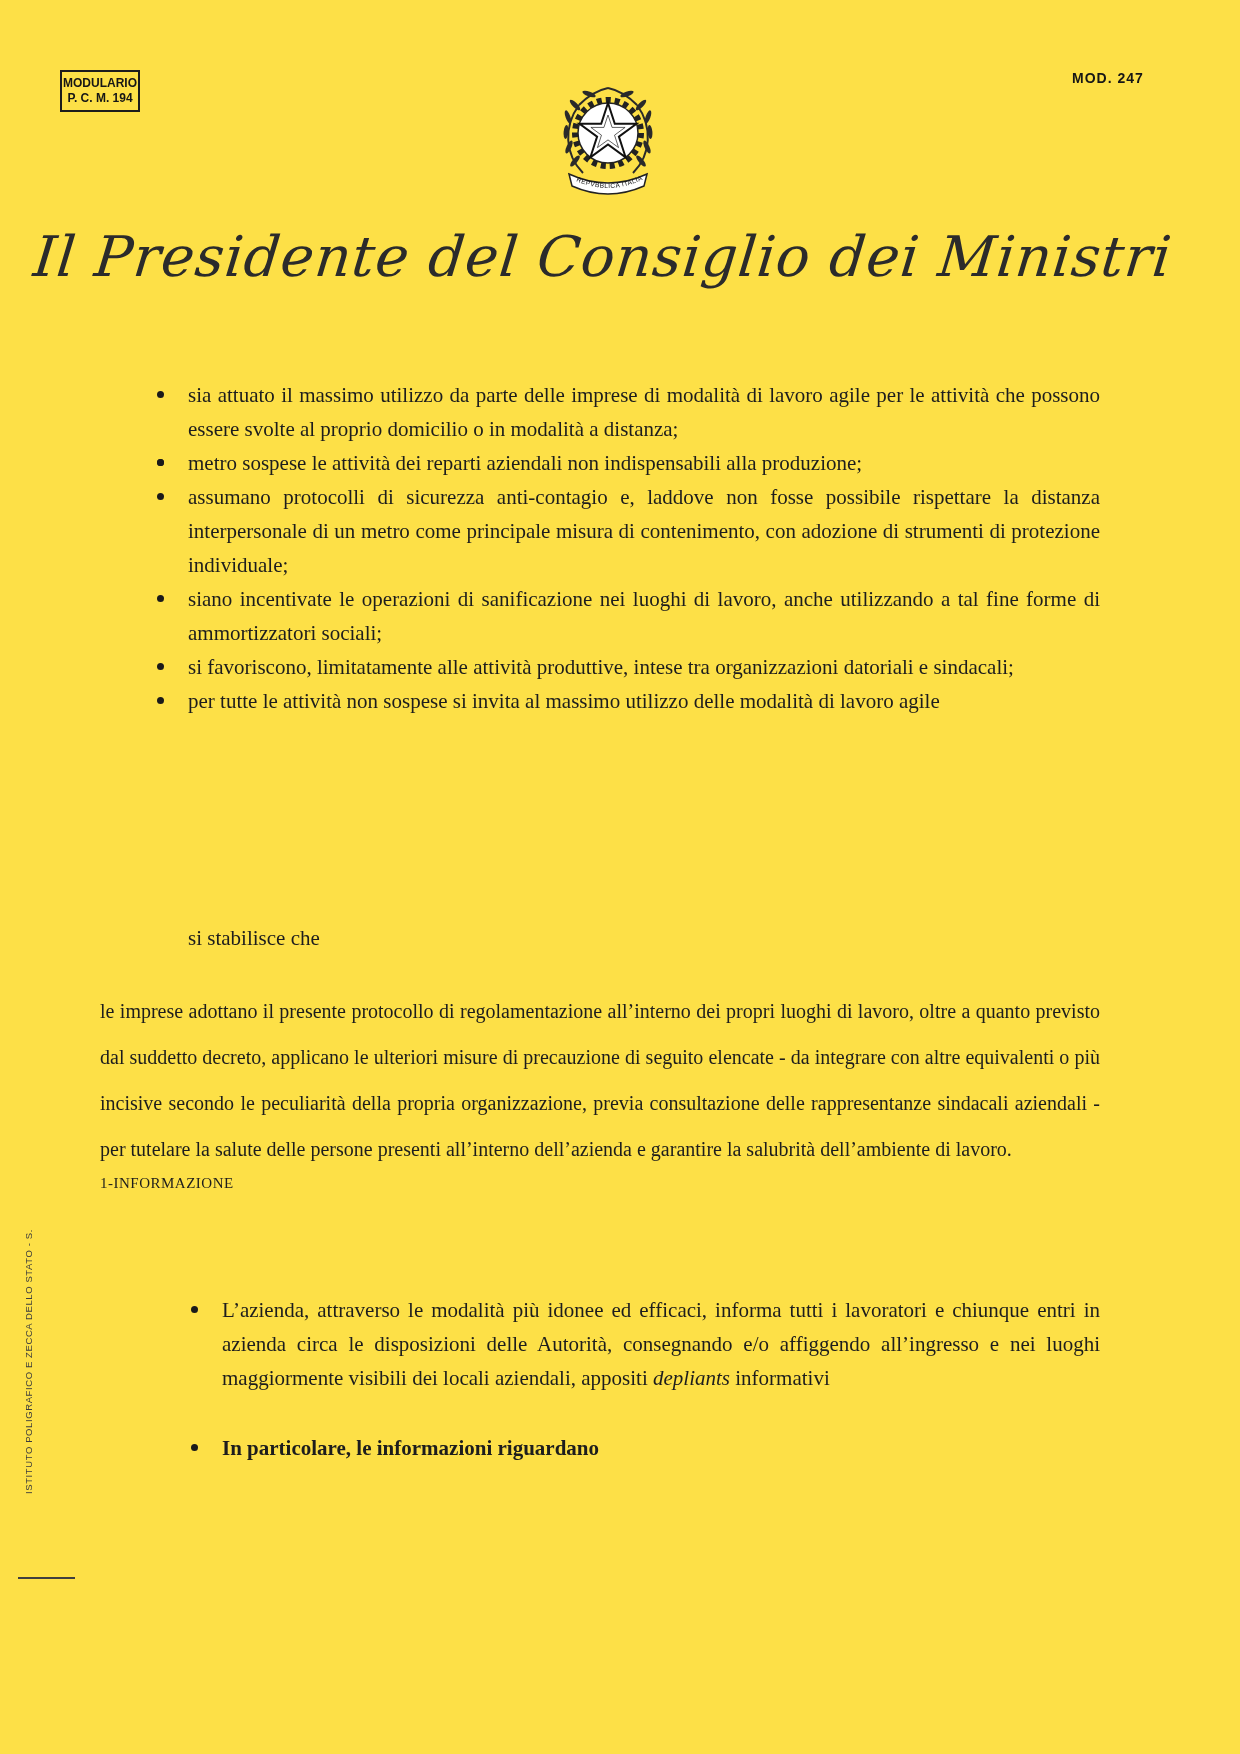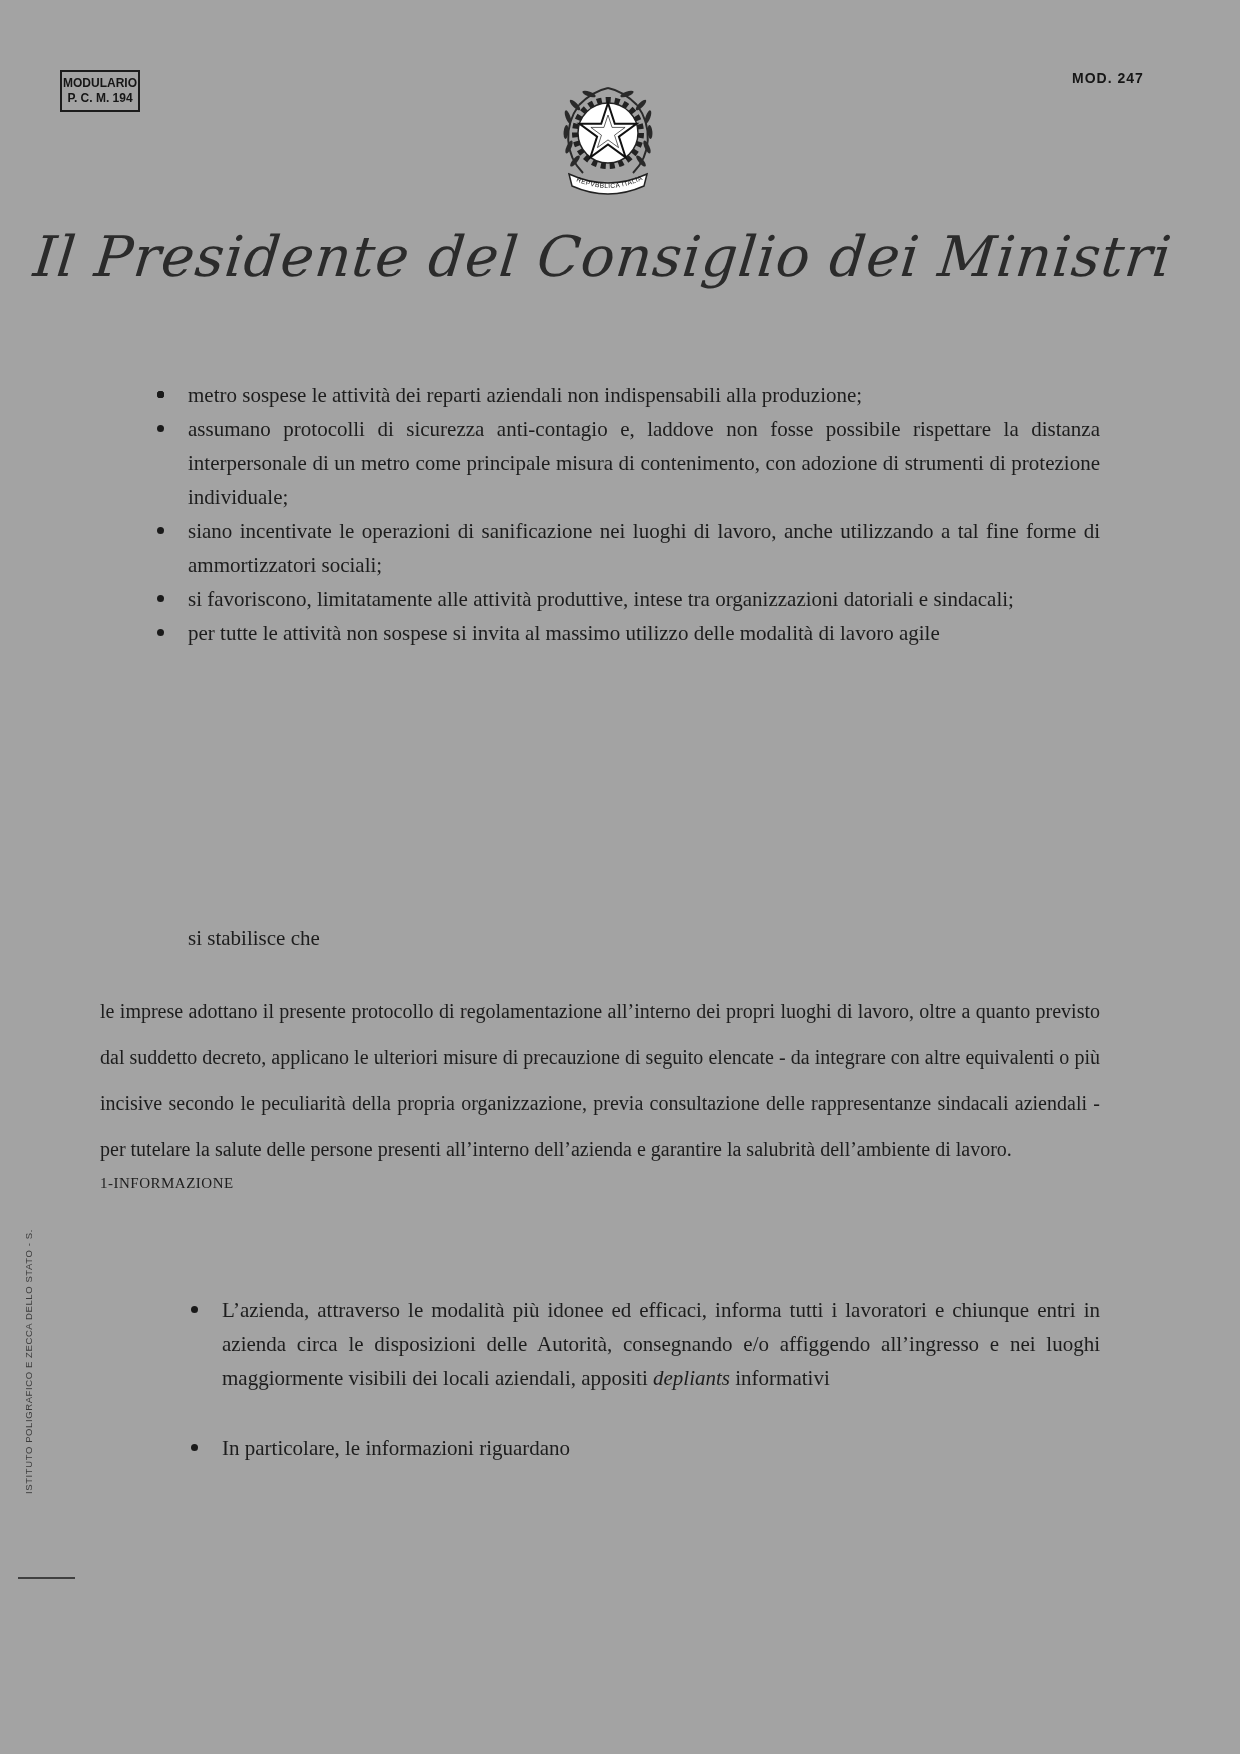--- a/index.html
+++ b/index.html
@@ -1,18 +1,18 @@
 <!DOCTYPE html>
 <html><head>
 <meta charset="utf-8">
 <style>
   html,body { margin:0; padding:0; background:#e8e8e8; }
   .page {
     position:relative; width:1240px; height:1754px; margin:0 auto;
-    background:#a3a3a3; overflow:hidden;
+    background:#fde047; overflow:hidden;
     font-family:"Liberation Serif", serif; color:#1d1d1d;
   }
 
   
   .modulario {
     position:absolute; left:60px; top:70px; width:80px; height:42px;
     border:2px solid #1c1c1c; box-sizing:border-box;
     display:flex; flex-direction:column; justify-content:center; align-items:center;
     font-family:"Liberation Sans", sans-serif; font-weight:bold;
     font-size:12px; line-height:15px; color:#161616; white-space:nowrap;
@@ -58,21 +58,21 @@
   .section-heading {
     position:absolute; left:100px; top:1175px;
     font-size:15px; letter-spacing:0.5px;
   }
 
   ul.info-bullets { position:absolute; left:222px; top:1293px; width:878px; margin:0; padding:0; }
   ul.info-bullets li {
     list-style:none; position:relative; margin:0; padding:0;
     font-size:21px; line-height:34px; text-align:justify;
   }
-  ul.info-bullets li + li { margin-top:36px; }
+  ul.info-bullets li + li { margin-top:36px;font-weight:bold; }
   .italic-word { font-style:italic; }
 
   
   .vertical-label {
     position:absolute; left:24px; top:1242px; height:252px;
     writing-mode:vertical-rl; transform:rotate(180deg);
     font-family:"Liberation Sans", sans-serif; font-size:9.5px;
     letter-spacing:0.6px; color:#3c3c3c; white-space:nowrap; line-height:1;
     display:flex; align-items:center;
   }
@@ -126,21 +126,21 @@
     <path d="M20,99 Q59,117 98,99 L95,111 Q59,127 23,111 Z" fill="#ffffff" stroke="#222222" stroke-width="1.5"></path>
     <path id="rib-path" d="M25,105 Q59,121 93,105" fill="none"></path>
     <text font-family="Liberation Sans, sans-serif" font-size="6.6" letter-spacing="0.4" fill="#111111">
       <textPath href="#rib-path" startOffset="3%">REPVBBLICA ITALIANA</textPath>
     </text>
   </svg>
 
   <div class="script-title">Il Presidente del Consiglio dei Ministri</div>
 
   <ul class="bullets">
-    <li><span class="dot"></span></li>
+    <li><span class="dot"></span><span>sia attuato il massimo utilizzo da parte delle imprese di modalità di lavoro agile per le attività che possono essere svolte al proprio domicilio o in modalità a distanza;</span></li>
     <li><span class="dot"></span></li>
     <li><span class="dot"></span><span>metro sospese le attività dei reparti aziendali non indispensabili alla produzione;</span></li>
     <li><span class="dot"></span><span>assumano protocolli di sicurezza anti-contagio e, laddove non fosse possibile rispettare la distanza interpersonale di un metro come principale misura di contenimento, con adozione di strumenti di protezione individuale;</span></li>
     <li><span class="dot"></span><span>siano incentivate le operazioni di sanificazione nei luoghi di lavoro, anche utilizzando a tal fine forme di ammortizzatori sociali;</span></li>
     <li><span class="dot"></span><span>si favoriscono, limitatamente alle attività produttive, intese tra organizzazioni datoriali e sindacali;</span></li>
     <li><span class="dot"></span><span>per tutte le attività non sospese si invita al massimo utilizzo delle modalità di lavoro agile</span></li>
   </ul>
 
   <div class="si-stab">si stabilisce che</div>
 

